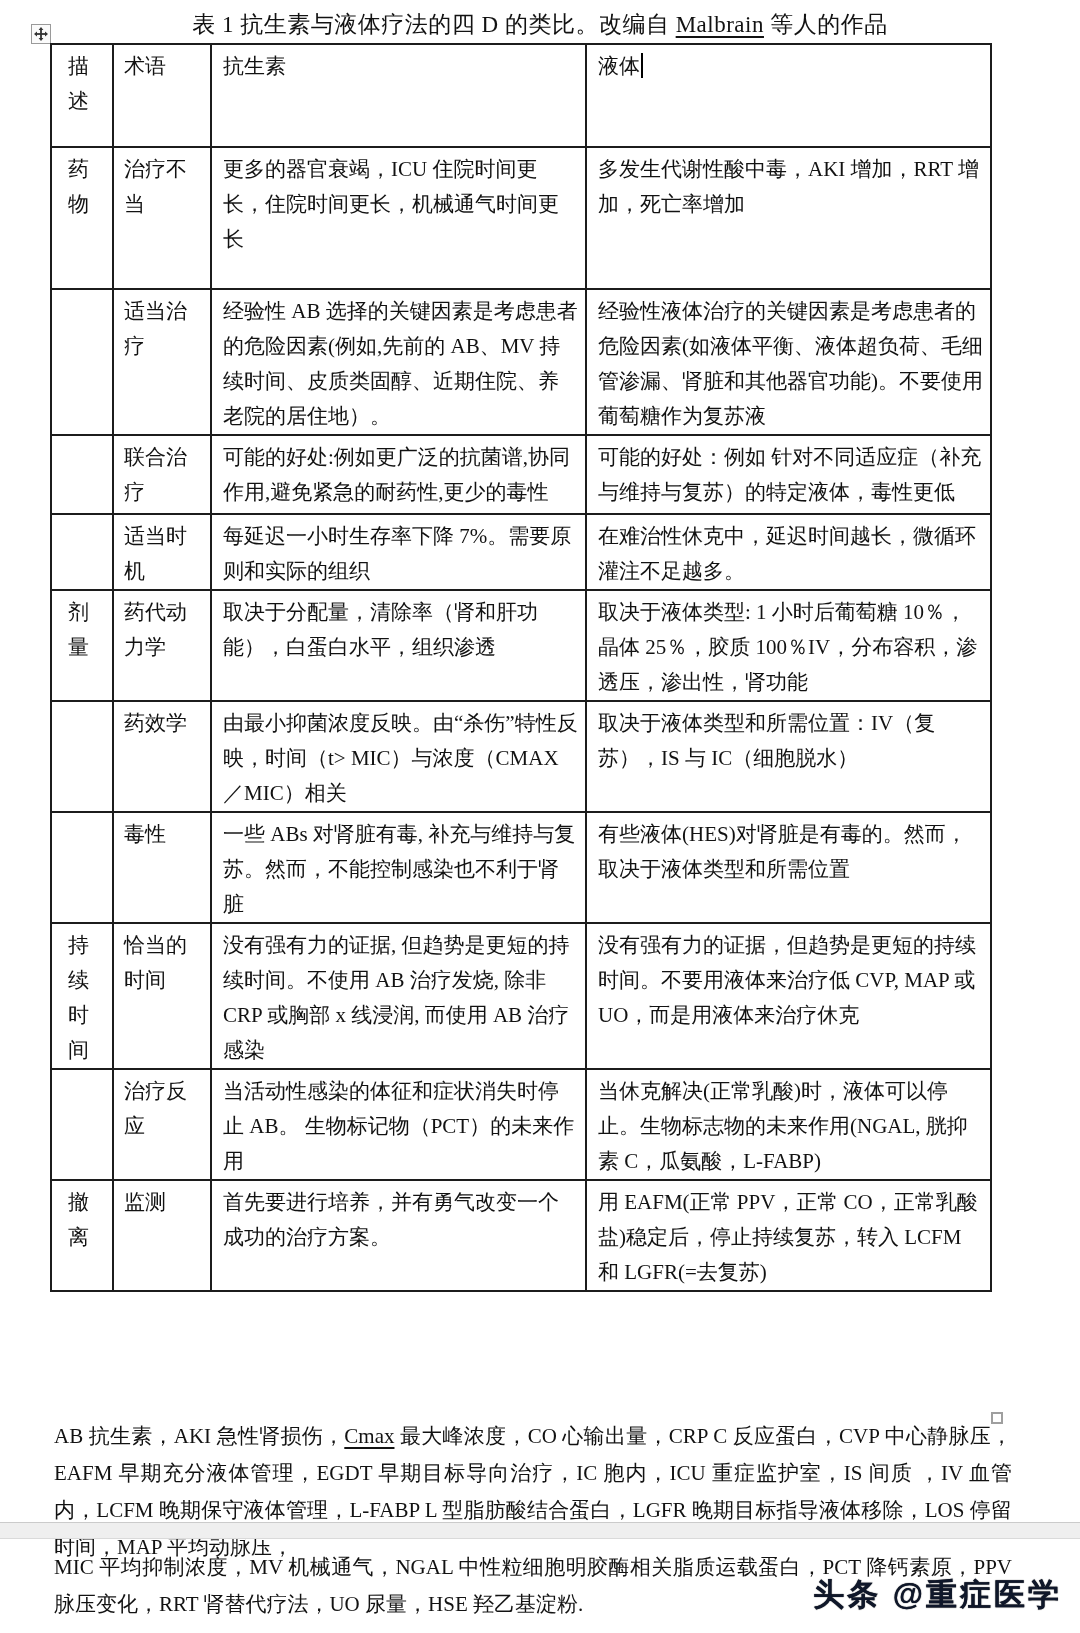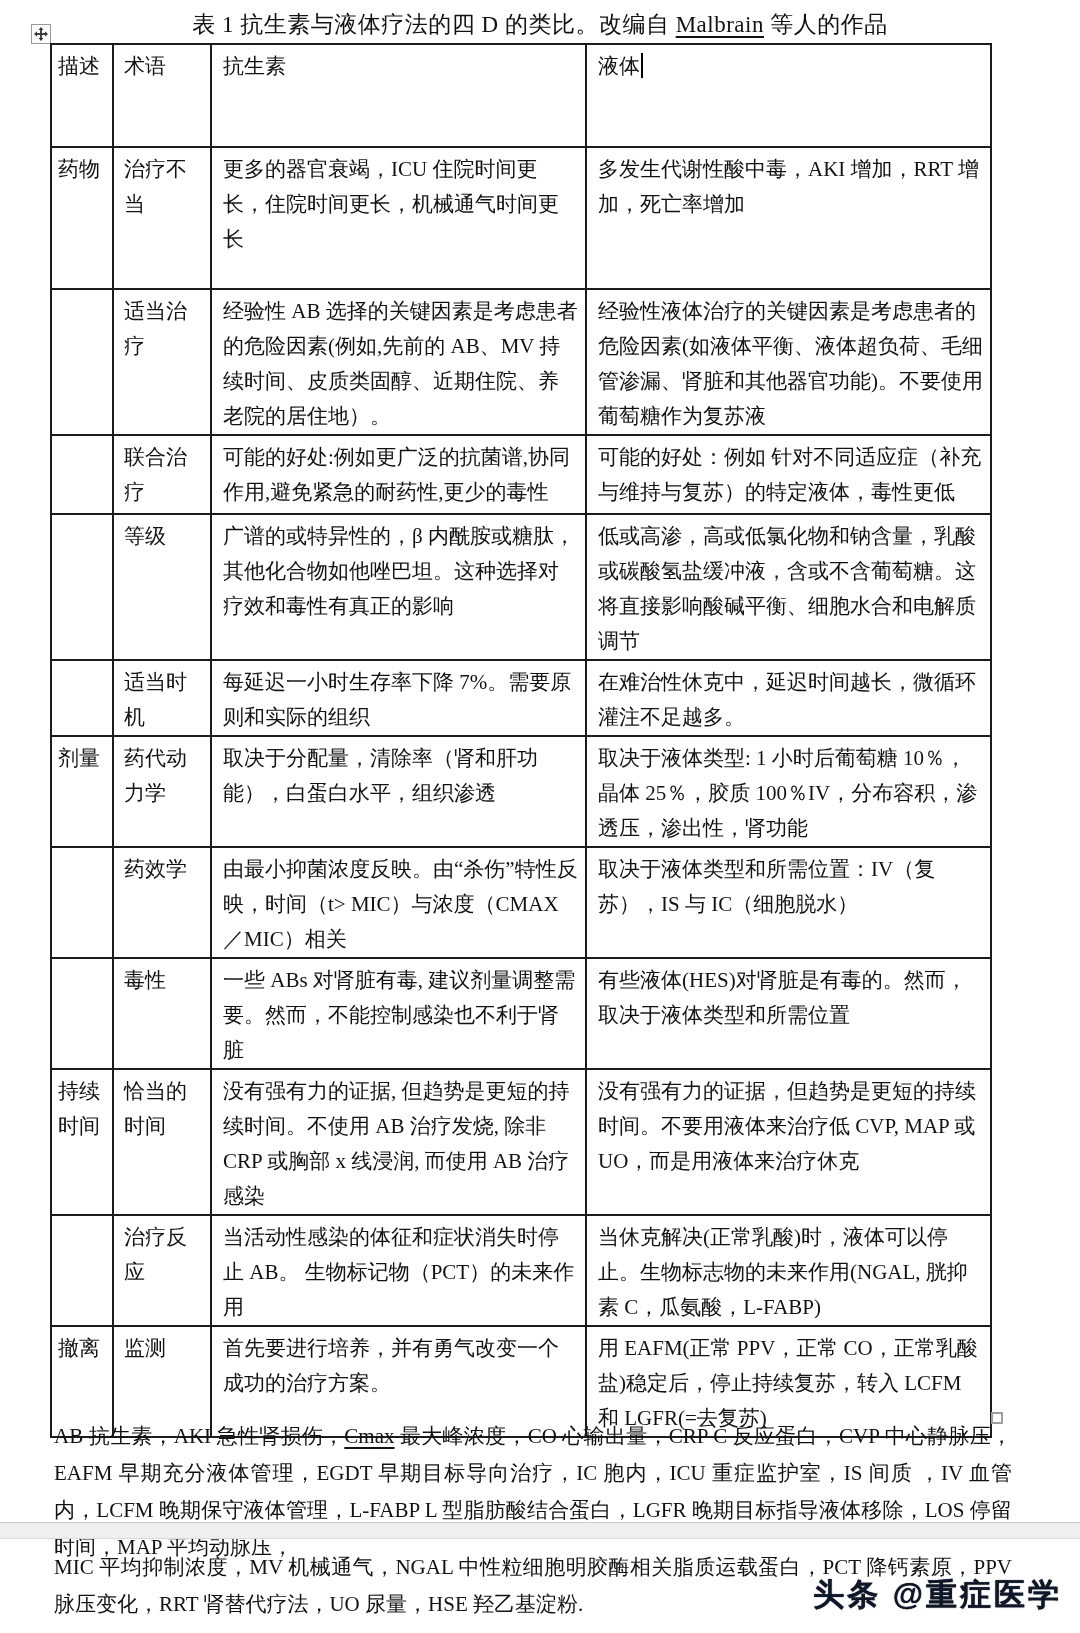--- a/index.html
+++ b/index.html
@@ -22,21 +22,21 @@
   }
   .dtable {
     position:absolute; left:50px; top:43px; width:940px;
     border-collapse:collapse; table-layout:fixed;
   }
   .dtable td {
     border:2px solid #1c1c1c; vertical-align:top; overflow:hidden;
     font-size:21px; line-height:35px; padding:4px 7px 0 11px;
     word-break:break-word;
   }
-  .dtable td.c1 { padding-left:6px; }
+  .dtable td.c1 { padding-left:16px; }
   .dtable td.c2 { padding-left:10px; }
   .caret {
     display:inline-block; width:2px; height:25px; background:#000;
     margin-left:1px; vertical-align:-5px;
   }
   .footnote {
     position:absolute; left:54px; width:958px; font-size:21px;
     line-height:37px; text-align:justify;
   }
   .fn1 { top:1418px; }
@@ -100,26 +100,20 @@
         <td class="c2">适当治疗</td>
         <td>经验性 AB 选择的关键因素是考虑患者的危险因素(例如,先前的 AB、MV 持续时间、皮质类固醇、近期住院、养老院的居住地）。</td>
         <td>经验性液体治疗的关键因素是考虑患者的危险因素(如液体平衡、液体超负荷、毛细管渗漏、肾脏和其他器官功能)。不要使用葡萄糖作为复苏液</td>
       </tr>
       <tr style="height:79px">
         <td class="c1"></td>
         <td class="c2">联合治疗</td>
         <td>可能的好处:例如更广泛的抗菌谱,协同作用,避免紧急的耐药性,更少的毒性</td>
         <td>可能的好处：例如 针对不同适应症（补充与维持与复苏）的特定液体，毒性更低</td>
       </tr>
-      <tr style="height:140px">
-        <td class="c1"></td>
-        <td class="c2">等级</td>
-        <td>广谱的或特异性的，β 内酰胺或糖肽，其他化合物如他唑巴坦。这种选择对疗效和毒性有真正的影响</td>
-        <td>低或高渗，高或低氯化物和钠含量，乳酸或碳酸氢盐缓冲液，含或不含葡萄糖。这将直接影响酸碱平衡、细胞水合和电解质调节</td>
-      </tr>
       <tr style="height:75px">
         <td class="c1"></td>
         <td class="c2">适当时机</td>
         <td>每延迟一小时生存率下降 7%。需要原则和实际的组织</td>
         <td>在难治性休克中，延迟时间越长，微循环灌注不足越多。</td>
       </tr>
       <tr style="height:101px">
         <td class="c1">剂量</td>
         <td class="c2">药代动力学</td>
         <td>取决于分配量，清除率（肾和肝功能），白蛋白水平，组织渗透</td>
@@ -127,21 +121,21 @@
       </tr>
       <tr style="height:105px">
         <td class="c1"></td>
         <td class="c2">药效学</td>
         <td>由最小抑菌浓度反映。由“杀伤”特性反映，时间（t&gt; MIC）与浓度（CMAX／MIC）相关</td>
         <td>取决于液体类型和所需位置：IV（复苏），IS 与 IC（细胞脱水）</td>
       </tr>
       <tr style="height:105px">
         <td class="c1"></td>
         <td class="c2">毒性</td>
-        <td>一些 ABs 对肾脏有毒, 建议剂量调整需要。然而，不能控制感染也不利于肾脏</td>
+        <td>一些 ABs 对肾脏有毒, 补充与维持与复苏。然而，不能控制感染也不利于肾脏</td>
         <td>有些液体(HES)对肾脏是有毒的。然而，取决于液体类型和所需位置</td>
       </tr>
       <tr style="height:142px">
         <td class="c1">持续时间</td>
         <td class="c2">恰当的时间</td>
         <td>没有强有力的证据, 但趋势是更短的持续时间。不使用 AB 治疗发烧, 除非 CRP 或胸部 x 线浸润, 而使用 AB 治疗感染</td>
         <td>没有强有力的证据，但趋势是更短的持续时间。不要用液体来治疗低 CVP, MAP 或 UO，而是用液体来治疗休克</td>
       </tr>
       <tr style="height:106px">
         <td class="c1"></td>

